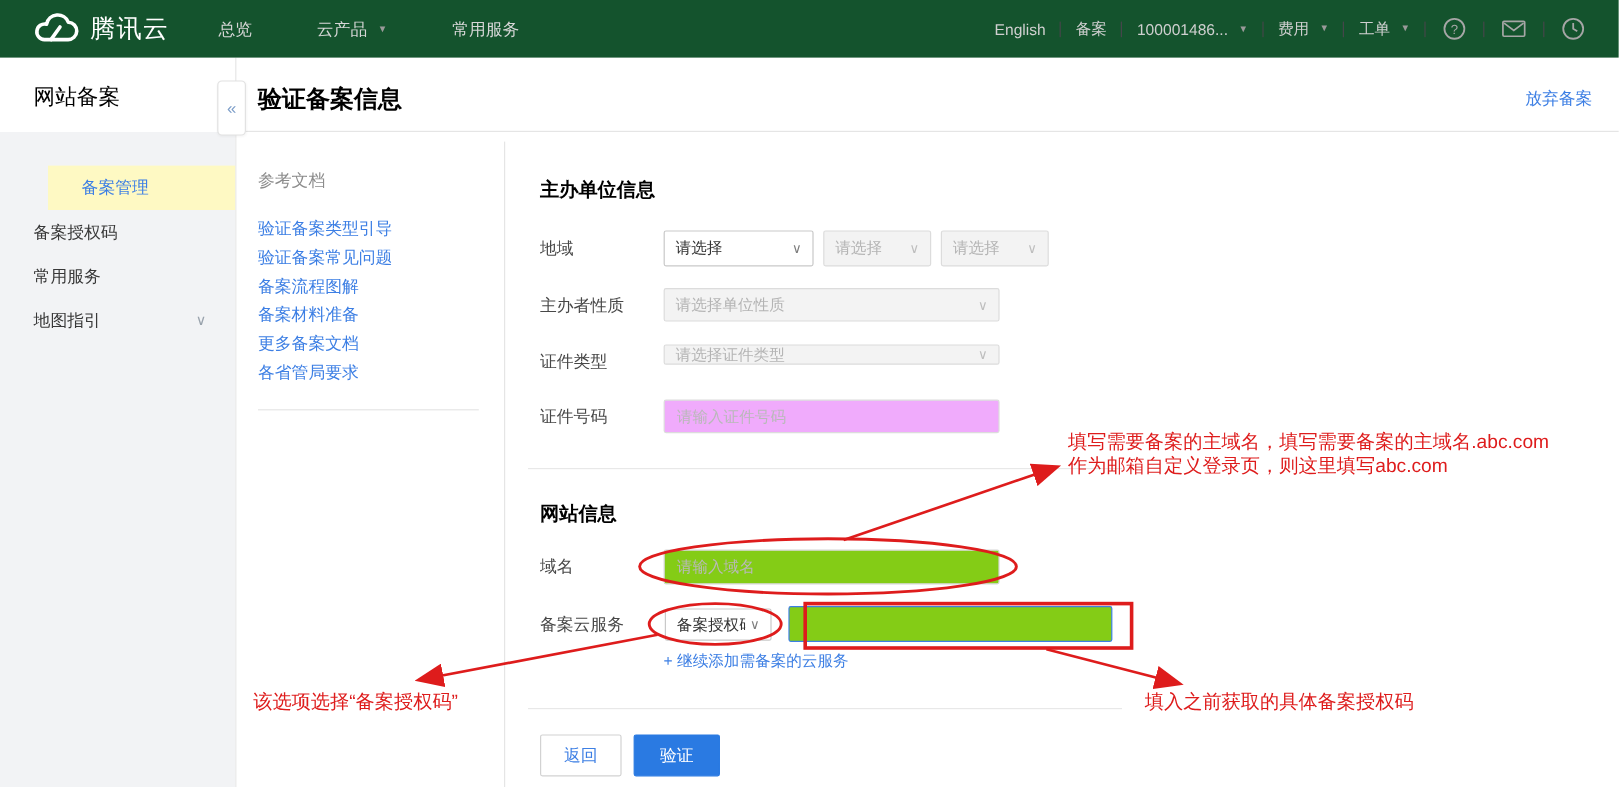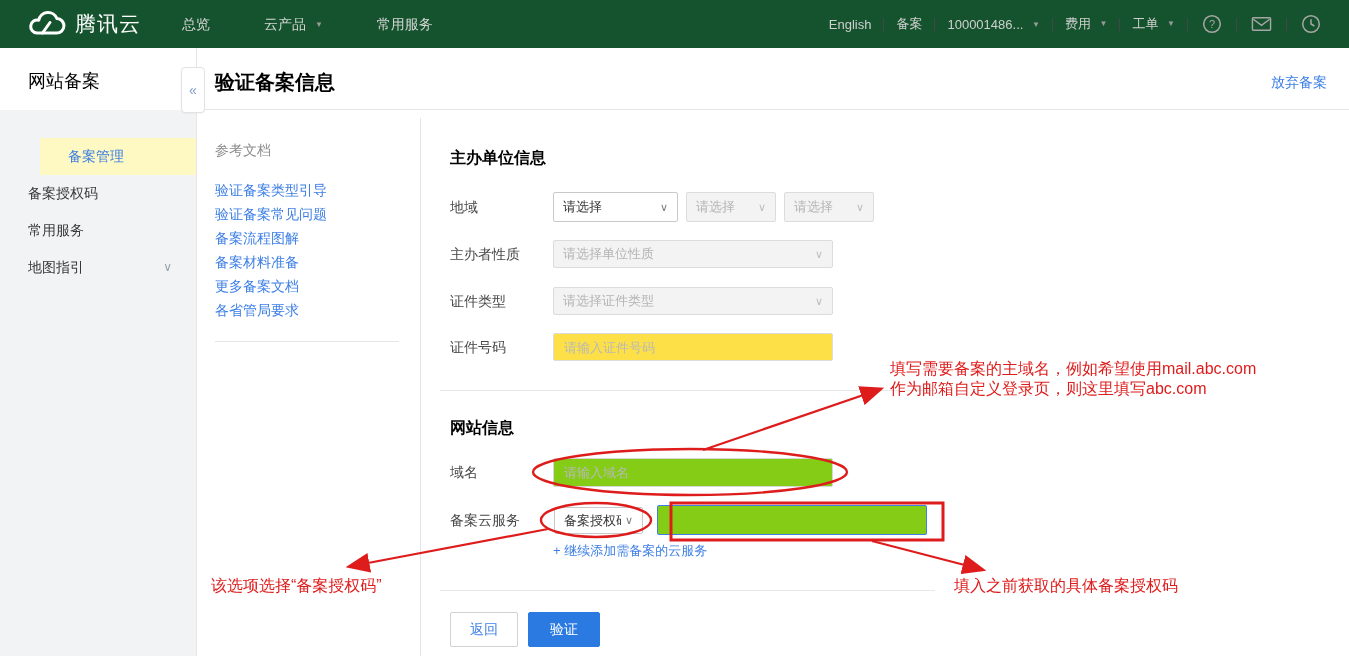--- a/index.html
+++ b/index.html
@@ -60,21 +60,21 @@
   .flabel { position:absolute; left:253px; font-size:14px; color:#484848; }
   .select { position:absolute; background:#fff; border:1px solid #c9c9c9; border-radius:2px;
             display:flex; align-items:center; padding:0 9px; cursor:pointer; font-size:13px; color:#333; }
   .select .sel-text { flex:1; overflow:hidden; white-space:nowrap; }
   .select .chev { color:#7c7c7c; font-size:11px; margin-left:4px; }
   .select.disabled { background:#f3f3f3; border-color:#dcdcdc; color:#b4b4b4; cursor:default; }
   .select.disabled .chev { color:#bdbdbd; }
   .tinput { position:absolute; border:1px solid #d6d6d6; border-radius:2px; background:#84cc16;
             font-size:13px; color:#333; padding:0 10px; font-family:inherit; outline:none; }
   .tinput::placeholder { color:#b9b9b9; }
-  .tinput:disabled { background:#fde047; border-color:#dcdcdc; }
+  .tinput:disabled { background:#f0abfc; border-color:#dcdcdc; }
   .tinput.blue-border { border:1px solid var(--blue); }
   .h-divider { position:absolute; left:243px; width:495px; border-top:1px solid #e8e8e8; }
   .add-link { position:absolute; left:356px; top:494px; color:var(--blue); font-size:13px; cursor:pointer; }
   .btn { position:absolute; height:35px; border-radius:2px; font-size:14px; cursor:pointer;
          font-family:inherit; }
   .btn-back { left:253px; top:564px; width:68px; background:#fff; border:1px solid #d2d2d2;
               color:var(--blue); }
   .btn-verify { left:331px; top:564px; width:72px; background:var(--btn); border:1px solid var(--btn);
                 color:#fff; }
 
@@ -214,21 +214,21 @@
     <span class="chev">∨</span>
   </div>
 
   <div class="flabel" style="top:192px; line-height:28px;">主办者性质</div>
   <div class="select disabled" style="left:356px; top:192px; width:280px; height:28px;">
     <span class="sel-text">请选择单位性质</span>
     <span class="chev">∨</span>
   </div>
 
   <div class="flabel" style="top:239px; line-height:28px;">证件类型</div>
-  <div class="select disabled" style="left:356px; top:239px; width:280px; height:28px;">
+  <div class="select disabled" style="left:356px; top:239px; width:280px; height:17px;">
     <span class="sel-text">请选择证件类型</span>
     <span class="chev">∨</span>
   </div>
 
   <div class="flabel" style="top:285px; line-height:28px;">证件号码</div>
   <input class="tinput" style="left: 356px; top: 285px; width: 280px; height: 28px;" disabled="" placeholder="请输入证件号码">
 
   <div class="h-divider" style="top:342px;"></div>
 
   <div class="sec-title" style="top:370px;">网站信息</div>
@@ -244,21 +244,21 @@
   <input class="tinput blue-border" style="left: 460px; top: 457px; width: 270px; height: 30px;" value="">
 
   <a class="add-link">+ 继续添加需备案的云服务</a>
 
   <div class="h-divider" style="top:542px;"></div>
 
   <button class="btn btn-back">返回</button>
   <button class="btn btn-verify">验证</button>
 
   <div class="annot annot-domain">
-    <div>填写需要备案的主域名，例如希望使用mail.abc.com</div>
+    <div>填写需要备案的主域名，填写需要备案的主域名.abc.com</div>
     <div>作为邮箱自定义登录页，则这里填写abc.com</div>
   </div>
   <div class="annot annot-select">该选项选择“备案授权码”</div>
   <div class="annot annot-code">填入之前获取的具体备案授权码</div>
 </div>
 
 <svg class="overlay" viewBox="0 0 1349 656">
   <defs>
     <marker id="arrowhead" markerWidth="11" markerHeight="9" refX="8" refY="4.5" orient="auto">
       <path d="M0,0 L11,4.5 L0,9 z" fill="#de1c1c"></path>

